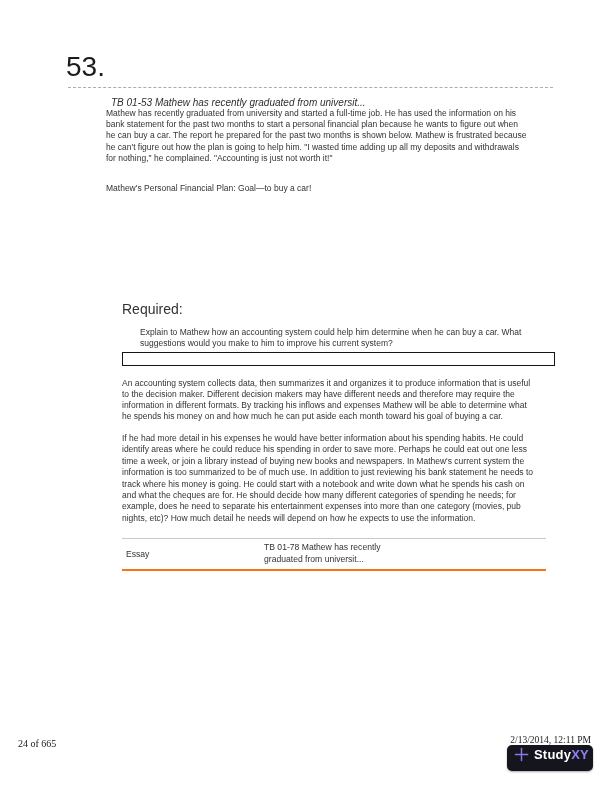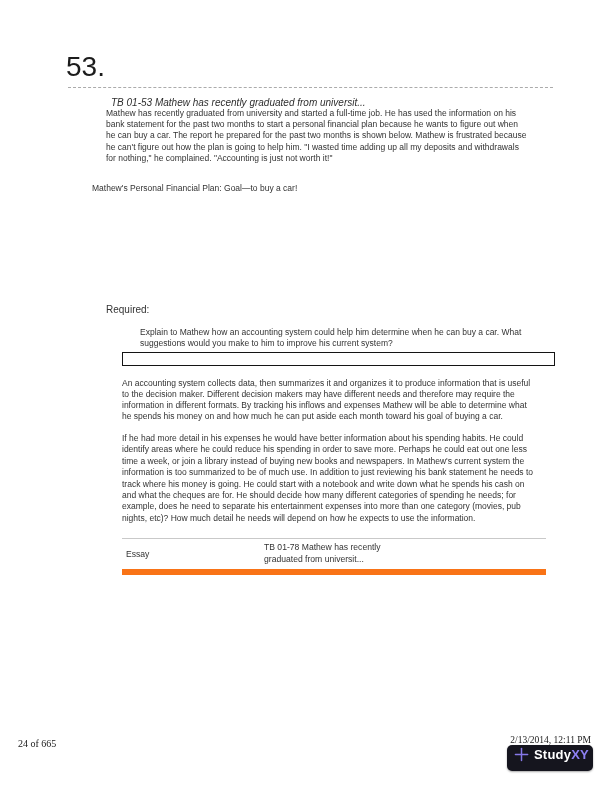--- a/index.html
+++ b/index.html
@@ -20,41 +20,41 @@
     border-top: 1.6px dashed #ababab;
   }
 
   .q-title {
     position: absolute; left: 111px; top: 96px; width: 460px;
     font-size: 10px; line-height: 13px; font-style: italic; color: #2e2e2e;
   }
   .para { white-space: pre-line; font-size: 8.5px; line-height: 11.2px; color: #333333; }
   .q-body { position: absolute; left: 106px; top: 108px; width: 500px; }
   .plan-heading {
-    position: absolute; left: 92px; top: 183px; width: 500px;
+    position: absolute; left: 106px; top: 183px; width: 500px;
     font-size: 8.5px; line-height: 11.2px; color: #333333;
   }
   .required-label {
-    position: absolute; left: 106px; top: 304px;
-    font-size: 10px; line-height: 11.2px; color: #333333; text-align: right;
+    position: absolute; left: 122px; top: 304px;
+    font-size: 14px; line-height: 11.2px; color: #333333; text-align: right;
   }
   .q-prompt { position: absolute; left: 106px; top: 327px; width: 490px; margin-left: 34px; }
 
   .answer-box {
     position: absolute; left: 122px; top: 352px; width: 425px; height: 12px;
     border: 1.5px solid #141414; background: #ffffff;
     font-size: 8.5px; line-height: 12px; padding: 0 3px;
   }
 
   .answer-1 { position: absolute; left: 122px; top: 378px; width: 475px; line-height: 11px; }
   .answer-2 { position: absolute; left: 122px; top: 433px; width: 475px; line-height: 11.4px; }
 
   .meta-table {
     position: absolute; left: 122px; top: 538px; width: 424px; height: 30px;
-    border-top: 1px solid #c9c9c9; border-bottom: 6px solid #f97316;
+    border-top: 1px solid #c9c9c9; border-bottom: 2px solid #f97316;
     display: grid; grid-template-columns: 142px 1fr;
   }
   .meta-type {
     font-size: 8.6px; color: #333333; padding: 10px 0 0 4px;
   }
   .meta-ref {
     font-size: 8.6px; line-height: 11.5px; color: #333333;
     white-space: pre-line; padding-top: 3px;
   }
 

